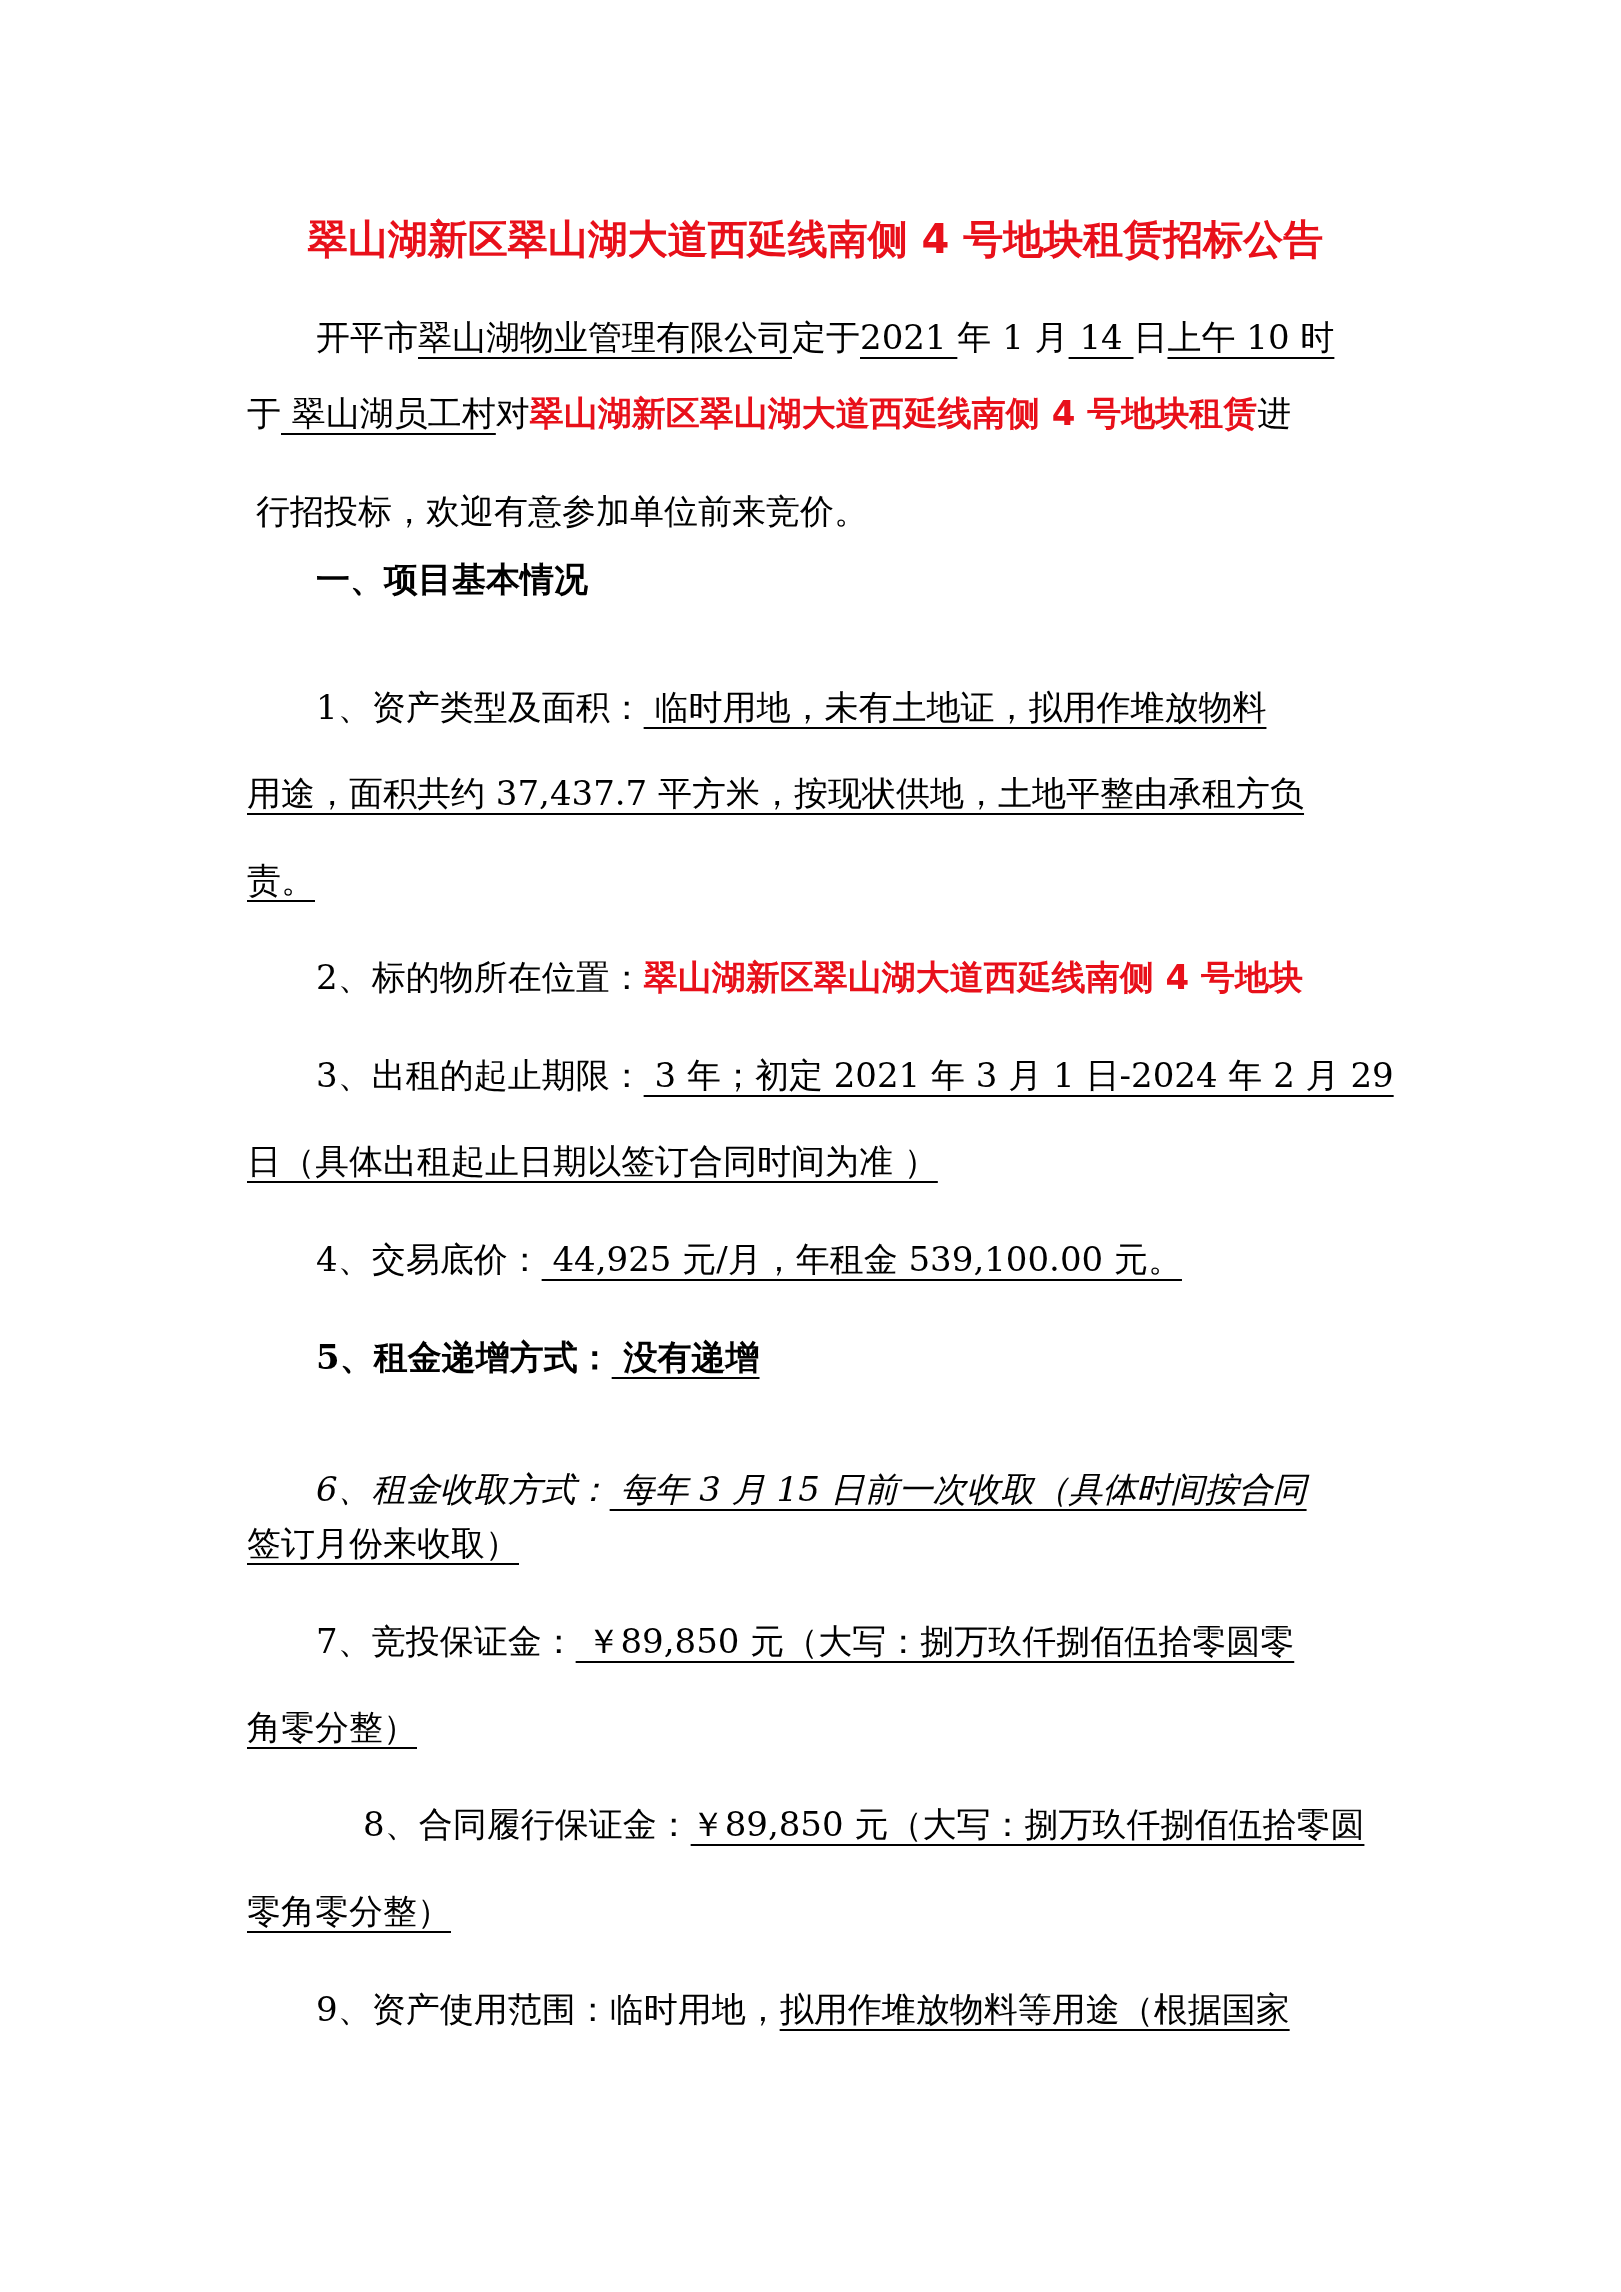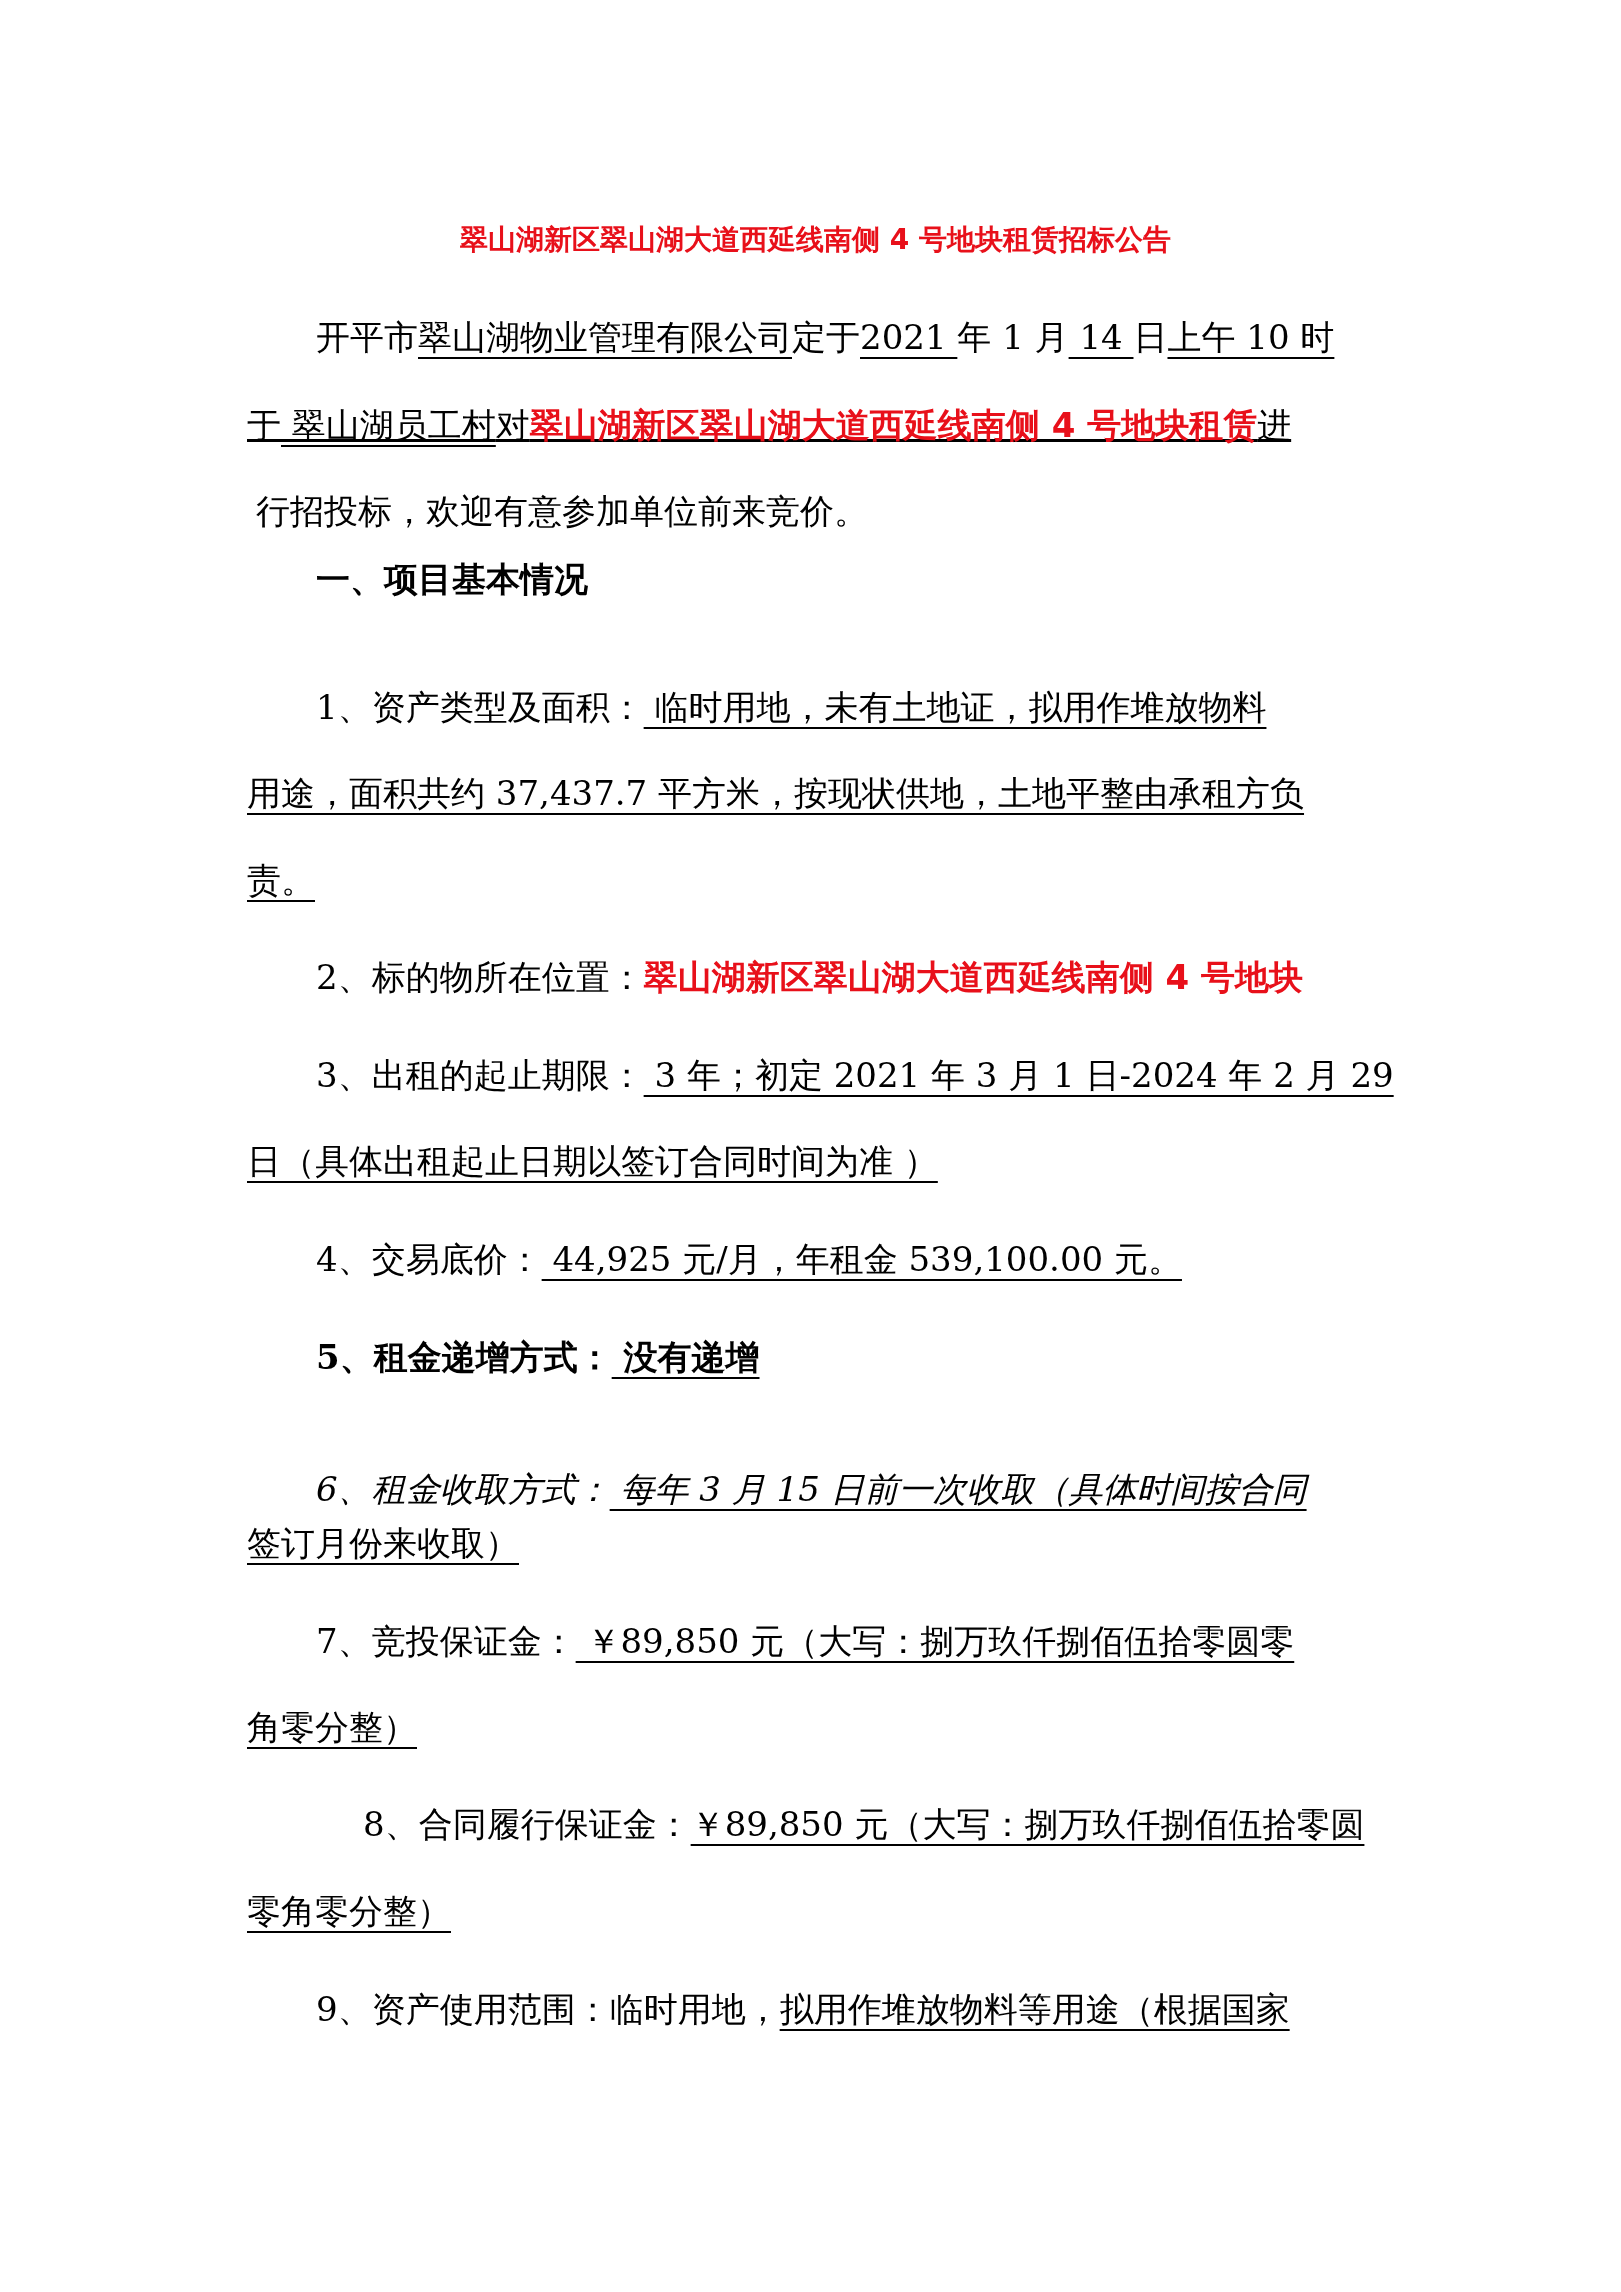--- a/index.html
+++ b/index.html
@@ -2,36 +2,36 @@
 <html><head>
 <meta charset="utf-8">
 <style>
   html, body { margin:0; padding:0; background:#ffffff; }
   body { width:1621px; height:2293px; position:relative; overflow:hidden;
          font-family:"DejaVu Serif", "Liberation Serif", serif; color:#000; }
   .page { position:absolute; left:247px; top:0; width:1137px; }
   .line { position:absolute; left:0; white-space:nowrap; font-size:34px; line-height:43px; height:43px; }
   .indent { left:69px; }
   .title { position:absolute; left:0; width:1137px; text-align:center; top:218px;
-           color:#e8101a; font-weight:bold; font-size:28px; line-height:43px; white-space:nowrap;
+           color:#e8101a; font-weight:bold; font-size:40px; line-height:43px; white-space:nowrap;
            font-family:"DejaVu Sans", "Liberation Sans", sans-serif; }
   .red { color:#e8101a; font-weight:bold; font-family:"DejaVu Sans", "Liberation Sans", sans-serif; }
   .u { text-decoration:underline; text-decoration-thickness:2px; text-underline-offset:7.8px; }
   .bold { font-weight:bold; font-family:"DejaVu Sans", "Liberation Sans", sans-serif; }
 </style>
 </head>
 <body>
 
 <div class="page">
   <div class="title">翠山湖新区翠山湖大道西延线南侧 4 号地块租赁招标公告</div>
 
   <div class="line indent" style="top:316px;">
     <span>开平市</span><span class="u">翠山湖物业管理有限公司</span><span>定于</span><span class="u">2021 </span><span>年 1 月</span><span class="u"> 14 </span><span>日</span><span class="u">上午 10 时</span>
   </div>
-  <div class="line" style="top:404px;text-decoration:underline;">
+  <div class="line" style="top:392px;">
     <span>于</span><span class="u"> 翠山湖员工村</span><span>对</span><span class="red">翠山湖新区翠山湖大道西延线南侧 4 号地块租赁</span><span>进</span>
   </div>
   <div class="line" style="top:490px;margin-left:9px;">行招投标，欢迎有意参加单位前来竞价。</div>
 
   <div class="line indent bold" style="top:558px;">一、项目基本情况</div>
 
   <div class="line indent" style="top:686px;">
     <span>1、资产类型及面积：</span><span class="u"> 临时用地，未有土地证，拟用作堆放物料</span>
   </div>
   <div class="line u" style="top:772px;">用途，面积共约 37,437.7 平方米，按现状供地，土地平整由承租方负</div>

